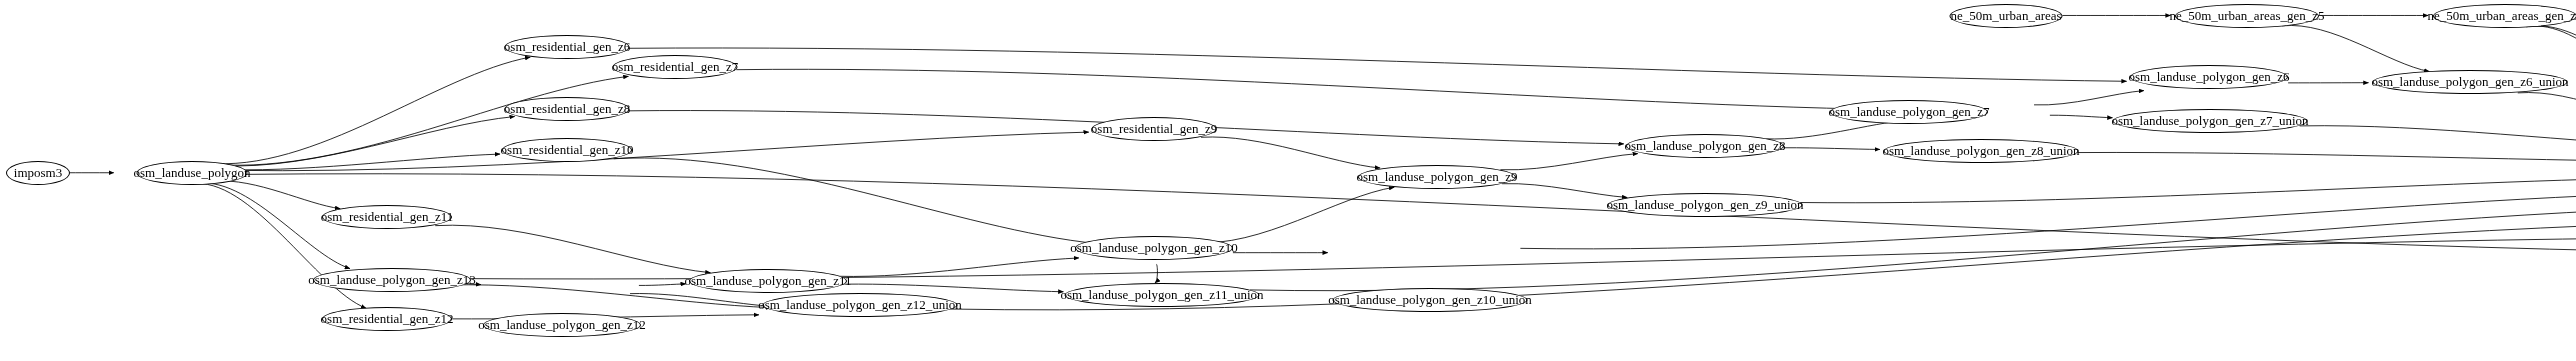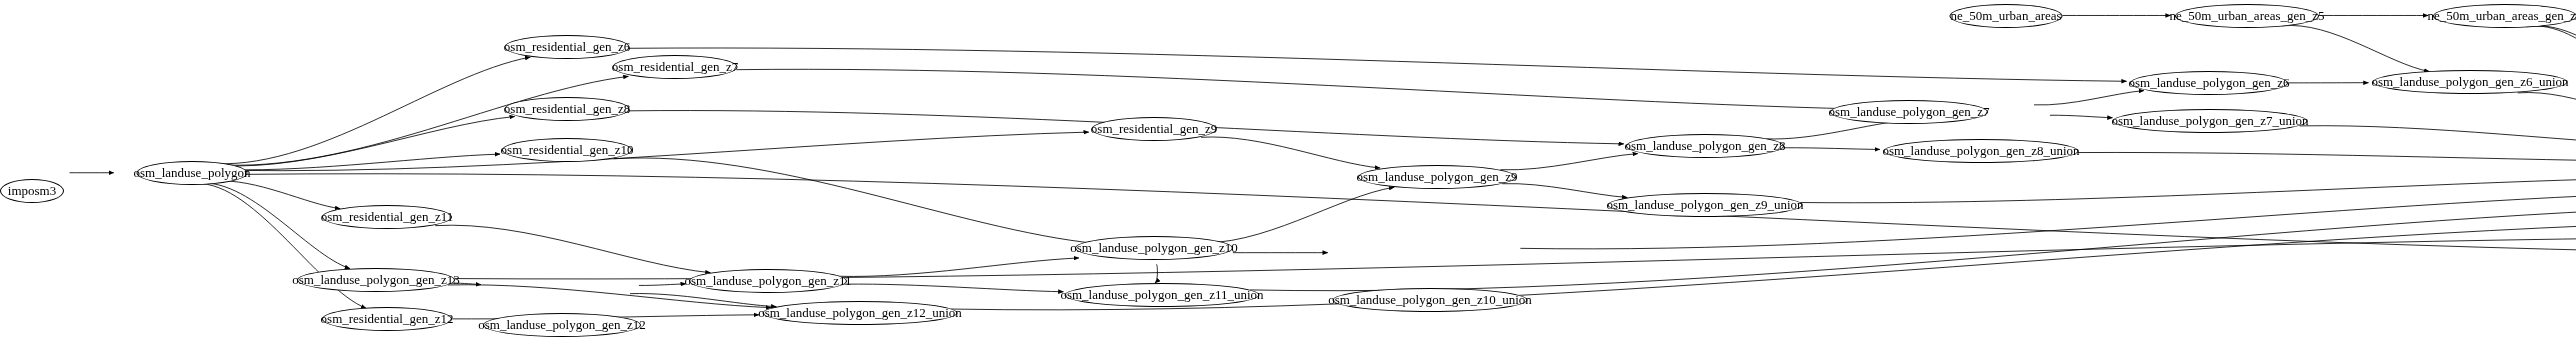--- a/index.html
+++ b/index.html
@@ -64,21 +64,21 @@
         <path d="M4440.9868320964415,160.69825082426738 C4495.449368038495,160.73487167952695 4556.5134234886755,160.42725649534648 4597.0248197996325,160.37273211084886" marker-end="url(#ah)"></path>
         <path d="M4886.6744251134205,180.11318932319938 C4999.641864825991,171.6638137470593 5126.3023275340265,242.6385685866359 5220,255.21875" marker-end="url(#ah)"></path>
         <path d="M4003,30 C4075.27,30 4156.3,30 4213,30" marker-end="url(#ah)"></path>
         <path d="M4429.204243760567,50.176793738738446 C4526.4877744404075,40.21968242099287 4635.5632482329565,123.85941749005576 4715.002821578266,138.68444989647696" marker-end="url(#ah)"></path>
         <path d="M4502,30 C4574.6,30 4656,30 4713,30" marker-end="url(#ah)"></path>
         <path d="M4903.180760778926,51.98247524890026 C5010.70110972188,32.416050589401536 5131.254228233678,196.77401772919077 5220,225.90625" marker-end="url(#ah)"></path>
         <path d="M4909.643887777497,51.627176919434426 C5015.031404810923,35.31843744787079 5133.193166333249,172.31184900900527 5220,196.59375" marker-end="url(#ah)"></path>
       </g>
   </svg>
   <div id="node-layer">
-      <div class="node" style="left: 32px; top: 173px; width: 64px; height: 24px; margin-top: 18px;">
+      <div class="node" style="left: 38px; top: 173px; width: 64px; height: 24px;">
         <span>imposm3</span>
       </div>
       <div class="node" style="left: 192px; top: 173px; width: 111px; height: 24px;">
         <span>osm_landuse_polygon</span>
       </div>
       <div class="node" style="left: 567px; top: 47px; width: 125px; height: 24px;">
         <span>osm_residential_gen_z6</span>
       </div>
       <div class="node" style="left: 675px; top: 67px; width: 125px; height: 24px;">
         <span>osm_residential_gen_z7</span>
@@ -91,30 +91,30 @@
       </div>
       <div class="node" style="left: 567px; top: 150px; width: 130px; height: 24px;">
         <span>osm_residential_gen_z10</span>
       </div>
       <div class="node" style="left: 387px; top: 217px; width: 130px; height: 24px;">
         <span>osm_residential_gen_z11</span>
       </div>
       <div class="node" style="left: 387px; top: 319px; width: 130px; height: 24px; justify-content: center;">
         <span>osm_residential_gen_z12</span>
       </div>
-      <div class="node" style="left: 376px; top: 280px; width: 158px; height: 24px; justify-content: center;">
+      <div class="node" style="left: 392px; top: 280px; width: 158px; height: 24px; justify-content: center;">
         <span>osm_landuse_polygon_gen_z13</span>
       </div>
       <div class="node" style="left: 562px; top: 289px; width: 158px; height: 24px; margin-top: 36px;">
         <span>osm_landuse_polygon_gen_z12</span>
       </div>
       <div class="node" style="left: 768px; top: 281px; width: 158px; height: 24px;">
         <span>osm_landuse_polygon_gen_z11</span>
       </div>
-      <div class="node" style="left: 860px; top: 313px; width: 195px; height: 24px;">
+      <div class="node" style="left: 860px; top: 305px; width: 195px; height: 24px;">
         <span>osm_landuse_polygon_gen_z12_union</span>
       </div>
       <div class="node" style="left: 1162px; top: 295px; width: 195px; height: 24px;">
         <span>osm_landuse_polygon_gen_z11_union</span>
       </div>
       <div class="node" style="left: 1154px; top: 248px; width: 158px; height: 24px;">
         <span>osm_landuse_polygon_gen_z10</span>
       </div>
       <div class="node" style="left: 1430px; top: 252px; width: 195px; height: 24px; margin-top: 48px;">
         <span>osm_landuse_polygon_gen_z10_union</span>
@@ -130,21 +130,21 @@
       </div>
       <div class="node" style="left: 1981px; top: 151px; width: 195px; height: 24px;">
         <span>osm_landuse_polygon_gen_z8_union</span>
       </div>
       <div class="node" style="left: 1909px; top: 112px; width: 158px; height: 24px;">
         <span>osm_landuse_polygon_gen_z7</span>
       </div>
       <div class="node" style="left: 2210px; top: 121px; width: 195px; height: 24px;">
         <span>osm_landuse_polygon_gen_z7_union</span>
       </div>
-      <div class="node" style="left: 2209px; top: 83px; width: 158px; height: 24px;">
+      <div class="node" style="left: 2209px; top: 77px; width: 158px; height: 24px;">
         <span>osm_landuse_polygon_gen_z6</span>
       </div>
       <div class="node" style="left: 2470px; top: 82px; width: 195px; height: 24px;">
         <span>osm_landuse_polygon_gen_z6_union</span>
       </div>
       <div class="node" style="left: 2006px; top: 15.5px; width: 113px; height: 24px;">
         <span>ne_50m_urban_areas</span>
       </div>
       <div class="node" style="left: 2247px; top: 15.5px; width: 144px; height: 24px;">
         <span>ne_50m_urban_areas_gen_z5</span>

